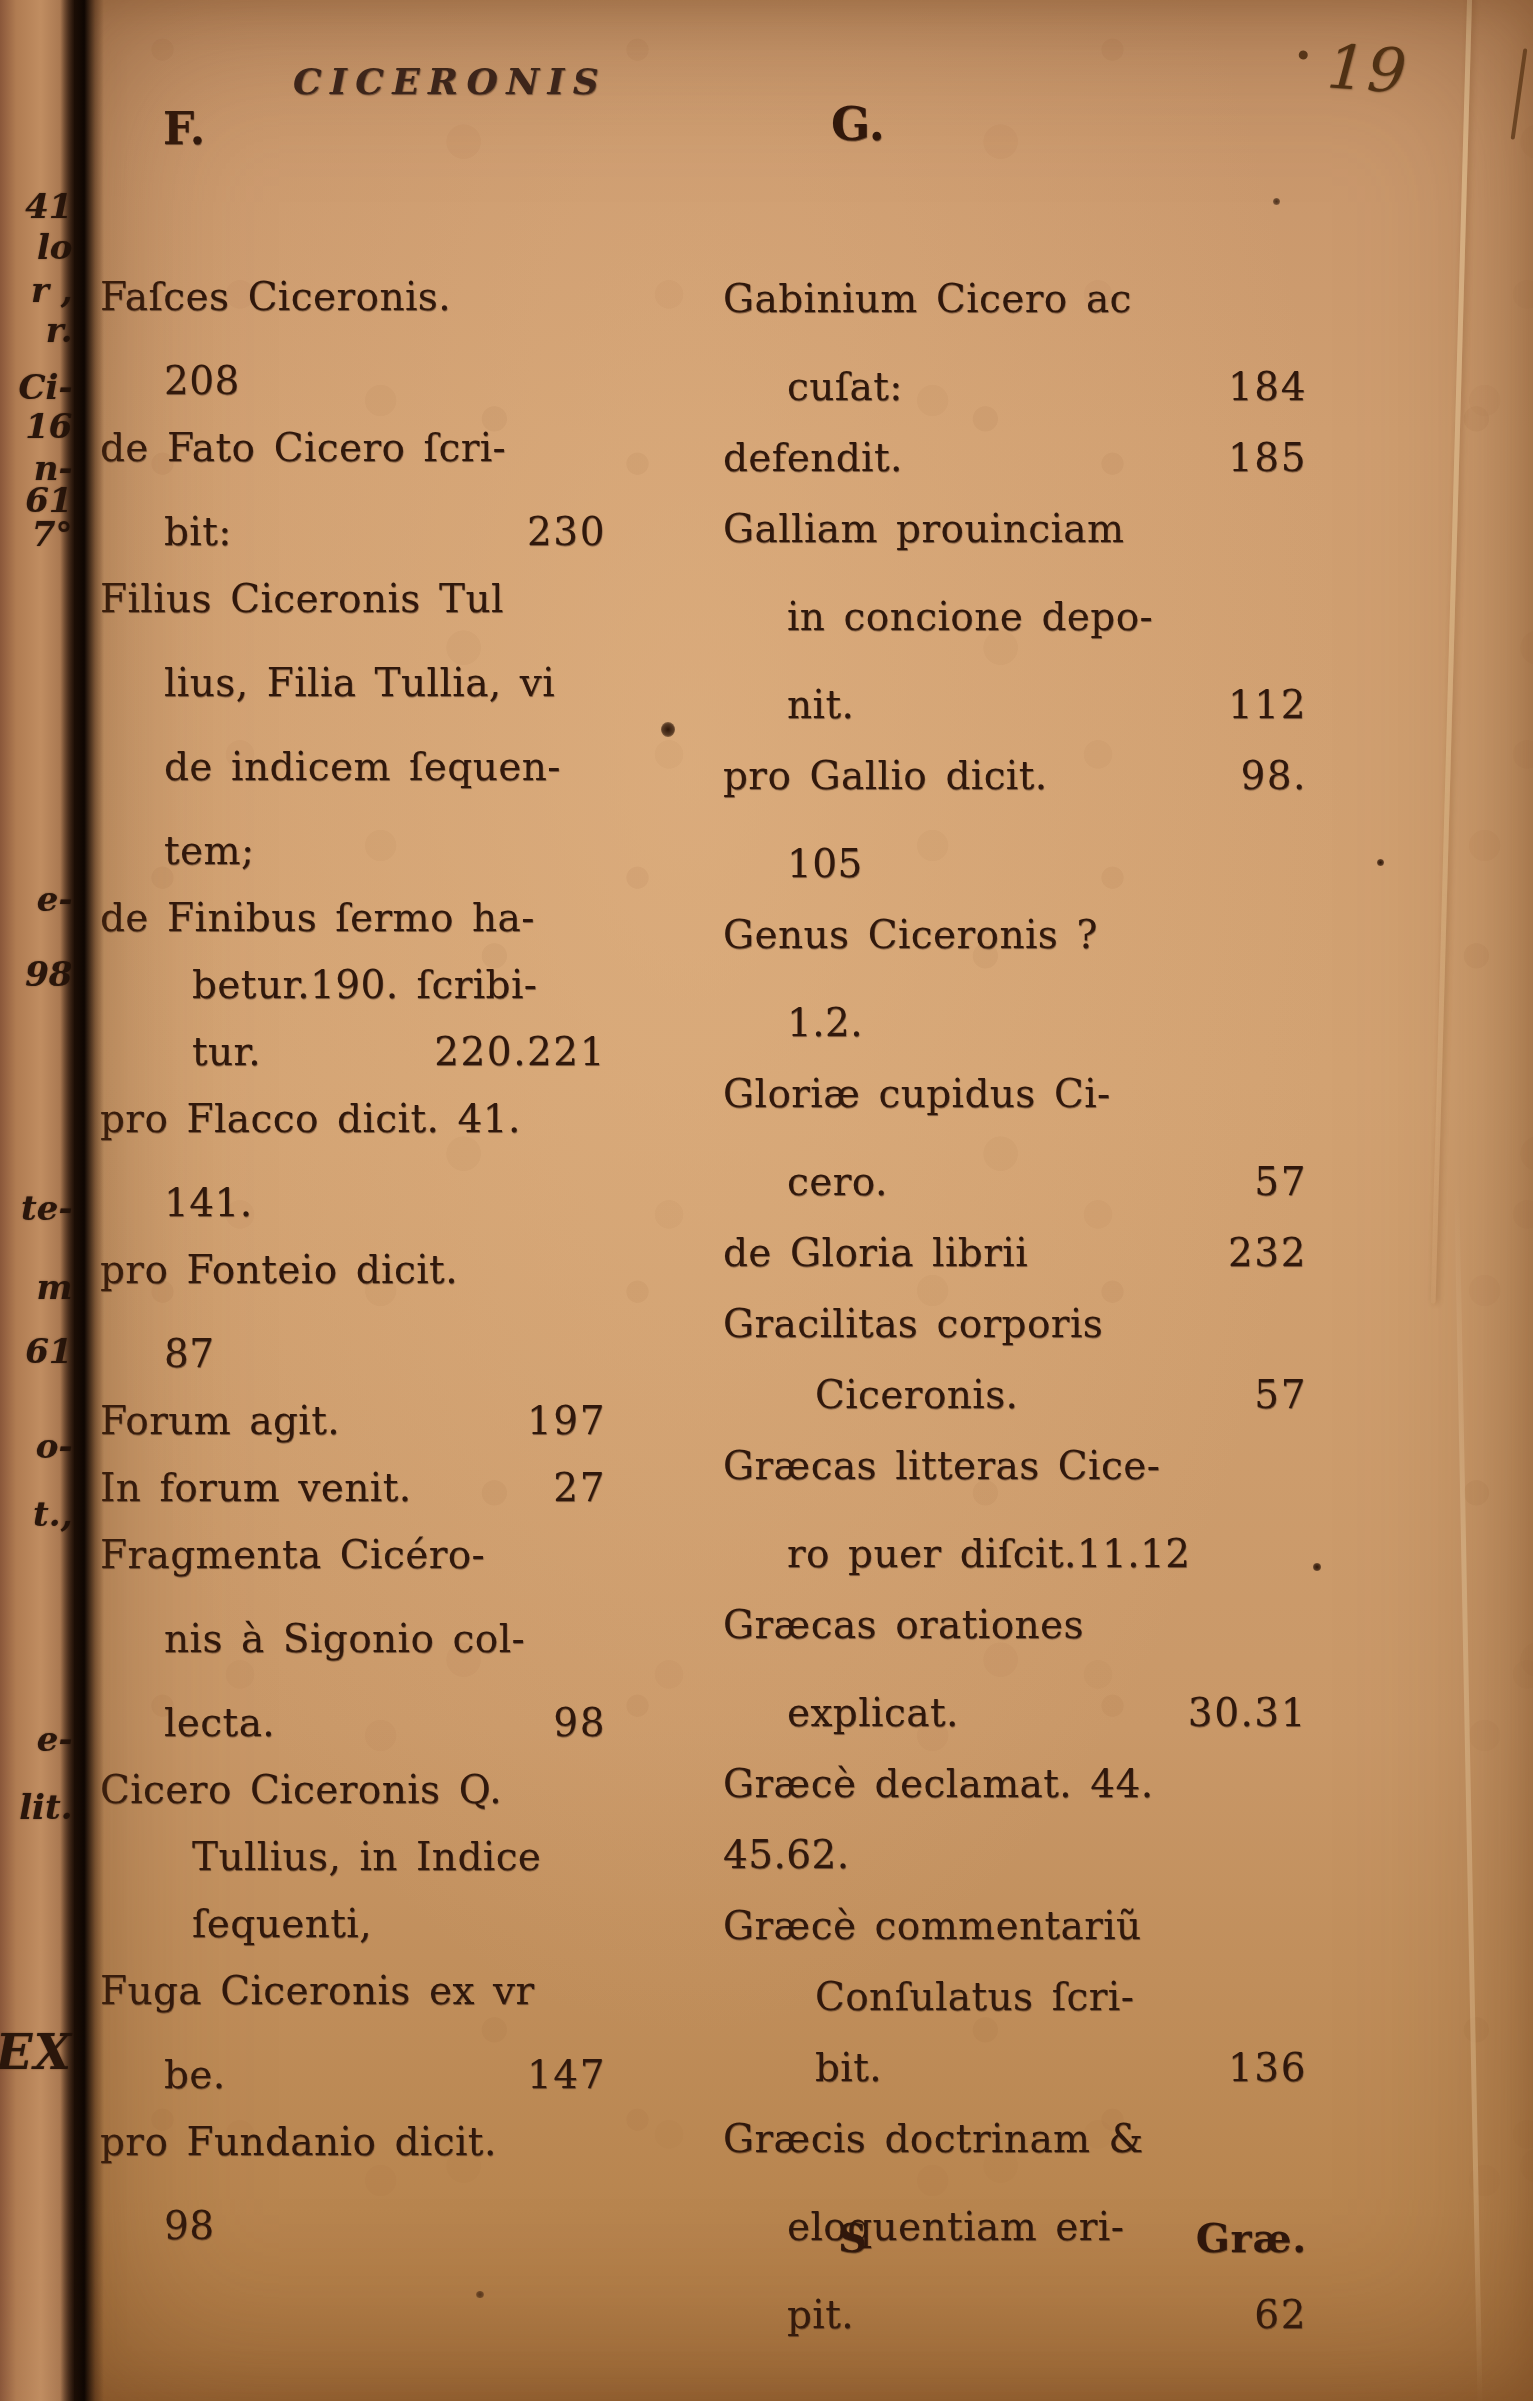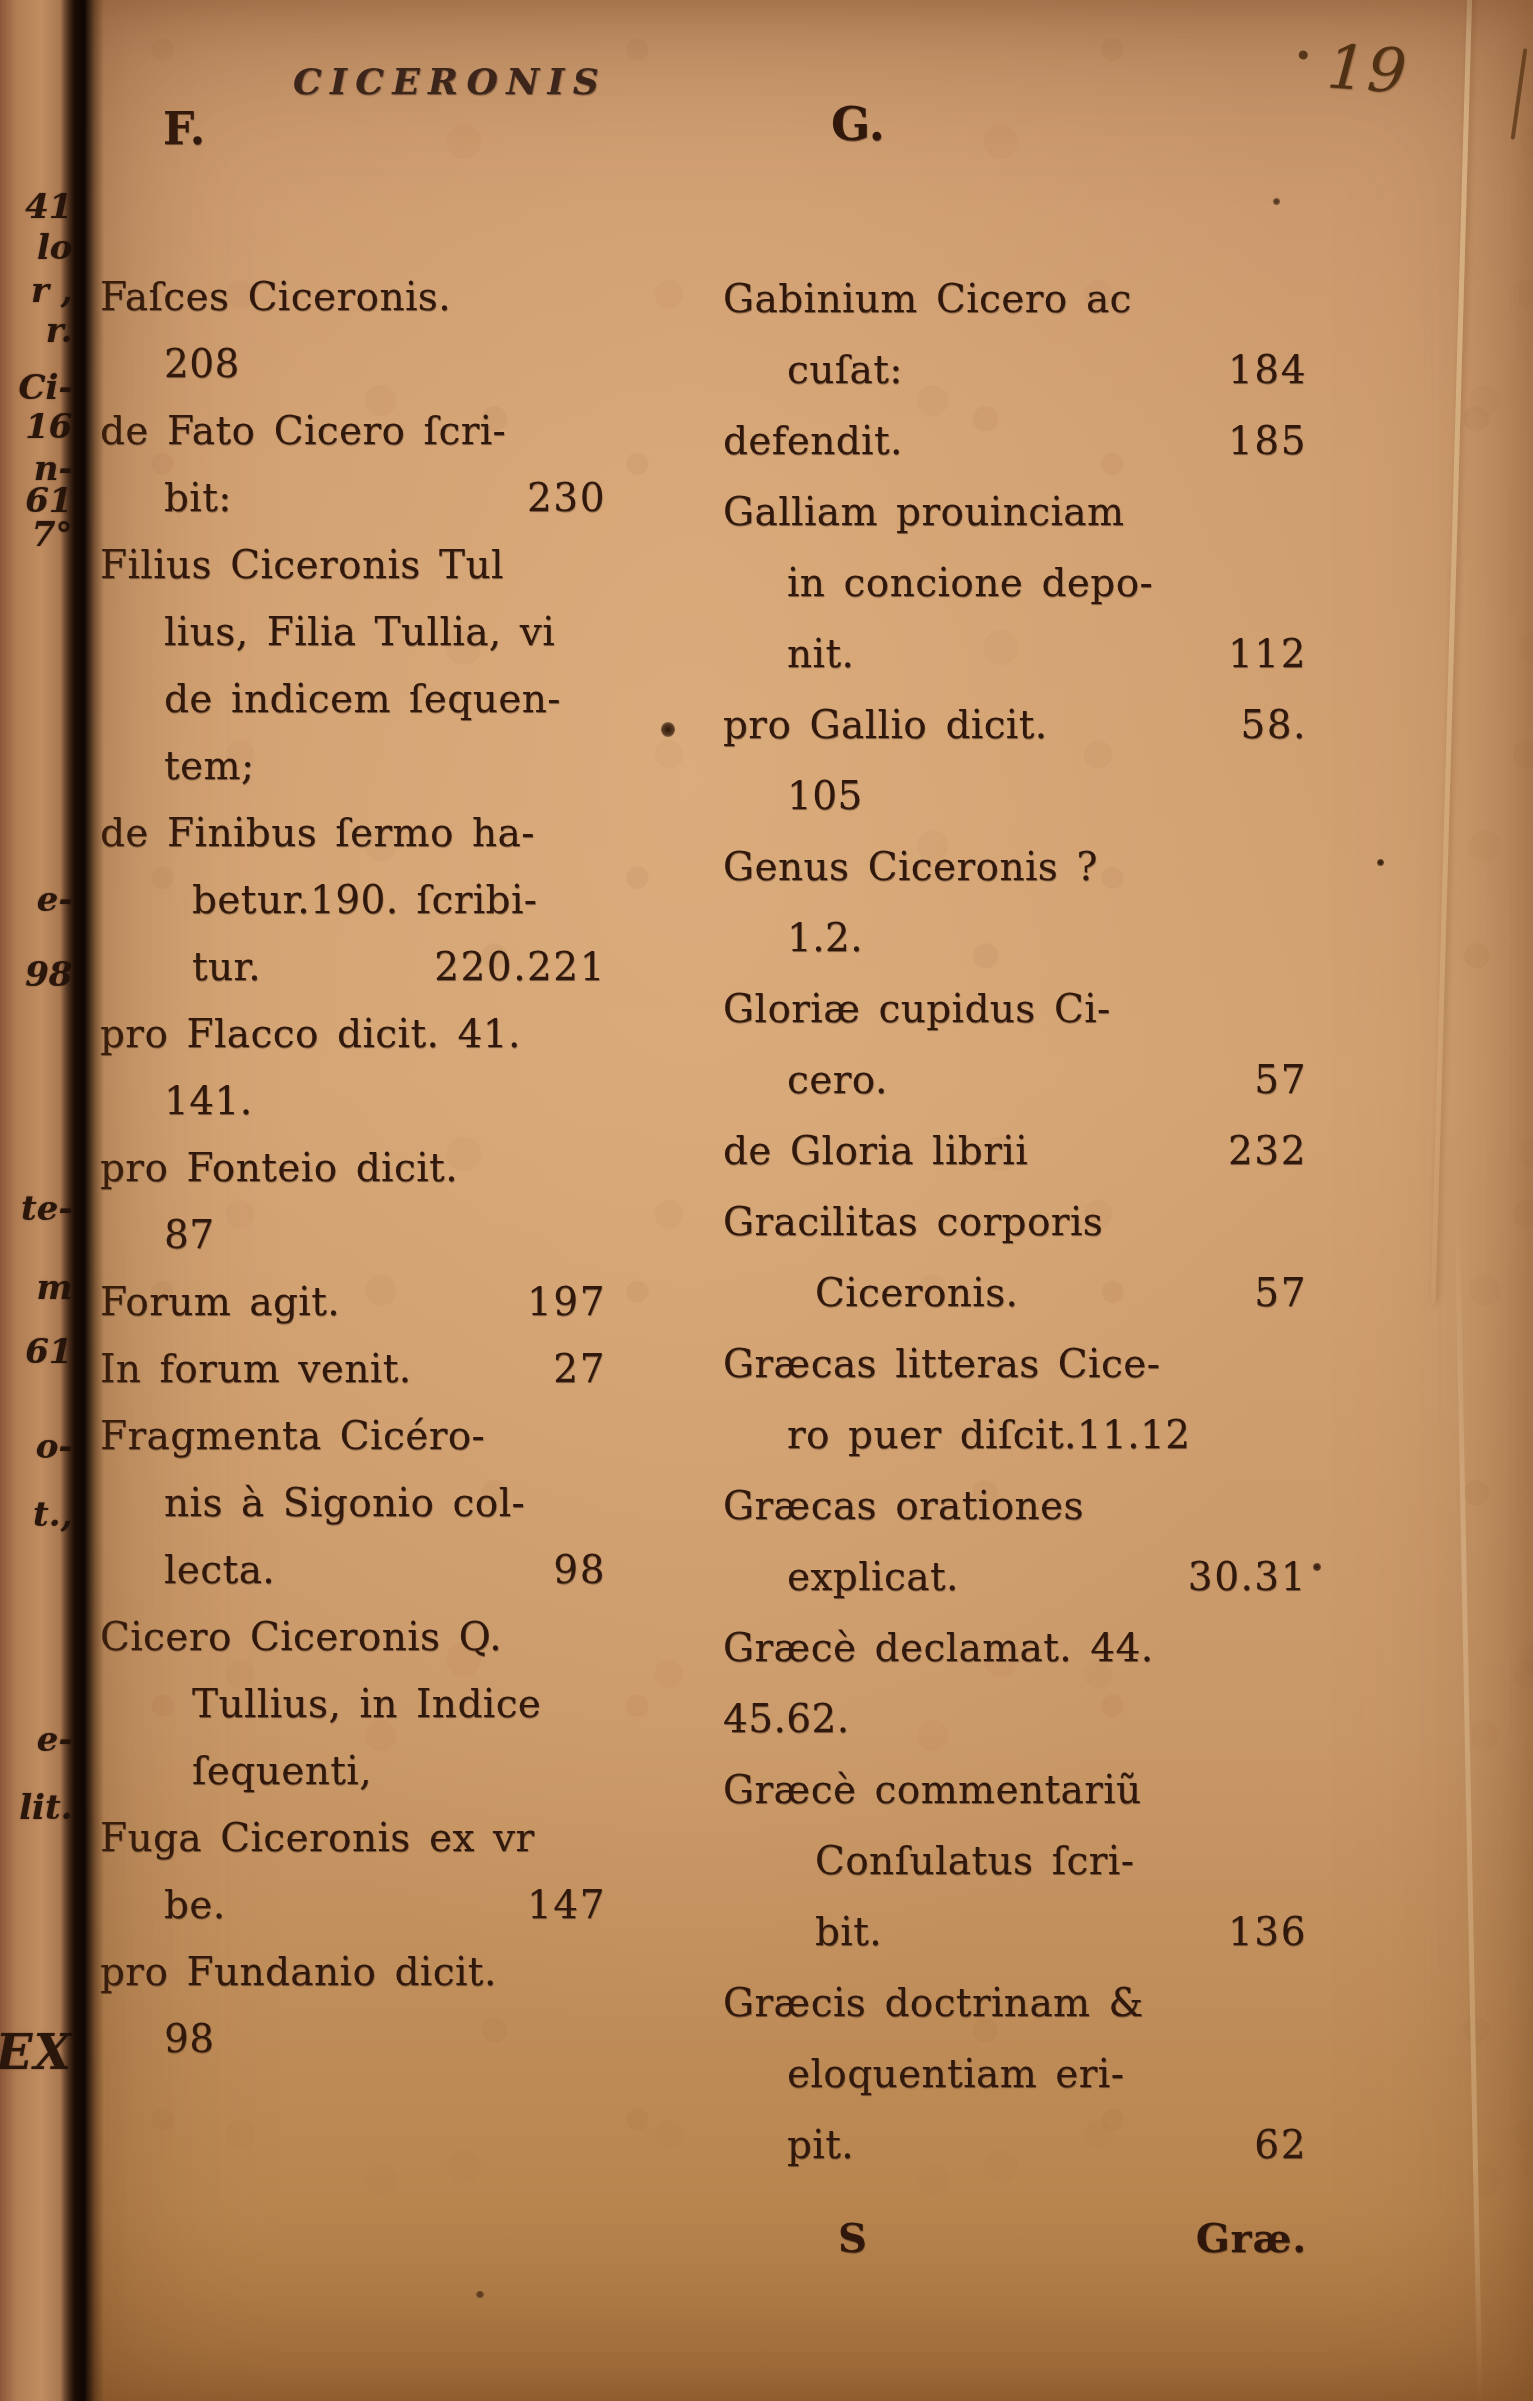--- a/index.html
+++ b/index.html
@@ -94,21 +94,21 @@
   .column .line{
     position:relative;white-space:nowrap;
     font-size:39px;letter-spacing:0.4px;word-spacing:5.4px;
     text-shadow:0.5px 0.8px 0.8px rgba(45,24,12,.55);
   }
   .column.left{left:23px;top:274px;width:558px;}
   .column.left .line{height:67px;}
   .column.right{left:646px;top:276px;width:604px;}
   .column.right .line{height:71px;}
   .line.i0{padding-left:0;}
-  .line.i1{padding-left:64px;}
+  .line.i1{padding-left:64px;margin-top:17px;}
   .line.i2{padding-left:92px;}
   .line .num{position:absolute;letter-spacing:1.5px;}
   .column.left .line .num{right:52px;}
   .column.right .line .num{right:20px;}
   
   .footer-line{
     position:absolute;left:646px;top:2214px;width:604px;height:69px;
     color:var(--ink);font-size:40px;
     text-shadow:0.5px 0.8px 0.8px rgba(45,24,12,.55);
   }
@@ -194,21 +194,21 @@
       <div class="line i0"><span class="t">pro Fundanio dicit.</span></div>
       <div class="line i1"><span class="t">98</span></div>
     </div>
   <div class="column right" id="col-right">
       <div class="line i0"><span class="t">Gabinium Cicero ac</span></div>
       <div class="line i1"><span class="t">cuſat:</span><span class="num">184</span></div>
       <div class="line i0"><span class="t">defendit.</span><span class="num">185</span></div>
       <div class="line i0"><span class="t">Galliam prouinciam</span></div>
       <div class="line i1"><span class="t">in concione depo-</span></div>
       <div class="line i1"><span class="t">nit.</span><span class="num">112</span></div>
-      <div class="line i0"><span class="t">pro Gallio dicit.</span><span class="num">58.</span></div>
+      <div class="line i0"><span class="t">pro Gallio dicit.</span><span class="num">98.</span></div>
       <div class="line i1"><span class="t">105</span></div>
       <div class="line i0"><span class="t">Genus Ciceronis ?</span></div>
       <div class="line i1"><span class="t">1.2.</span></div>
       <div class="line i0"><span class="t">Gloriæ cupidus Ci-</span></div>
       <div class="line i1"><span class="t">cero.</span><span class="num">57</span></div>
       <div class="line i0"><span class="t">de Gloria librii</span><span class="num">232</span></div>
       <div class="line i0"><span class="t">Gracilitas corporis</span></div>
       <div class="line i2"><span class="t">Ciceronis.</span><span class="num">57</span></div>
       <div class="line i0"><span class="t">Græcas litteras Cice-</span></div>
       <div class="line i1"><span class="t">ro puer diſcit.11.12</span></div>

